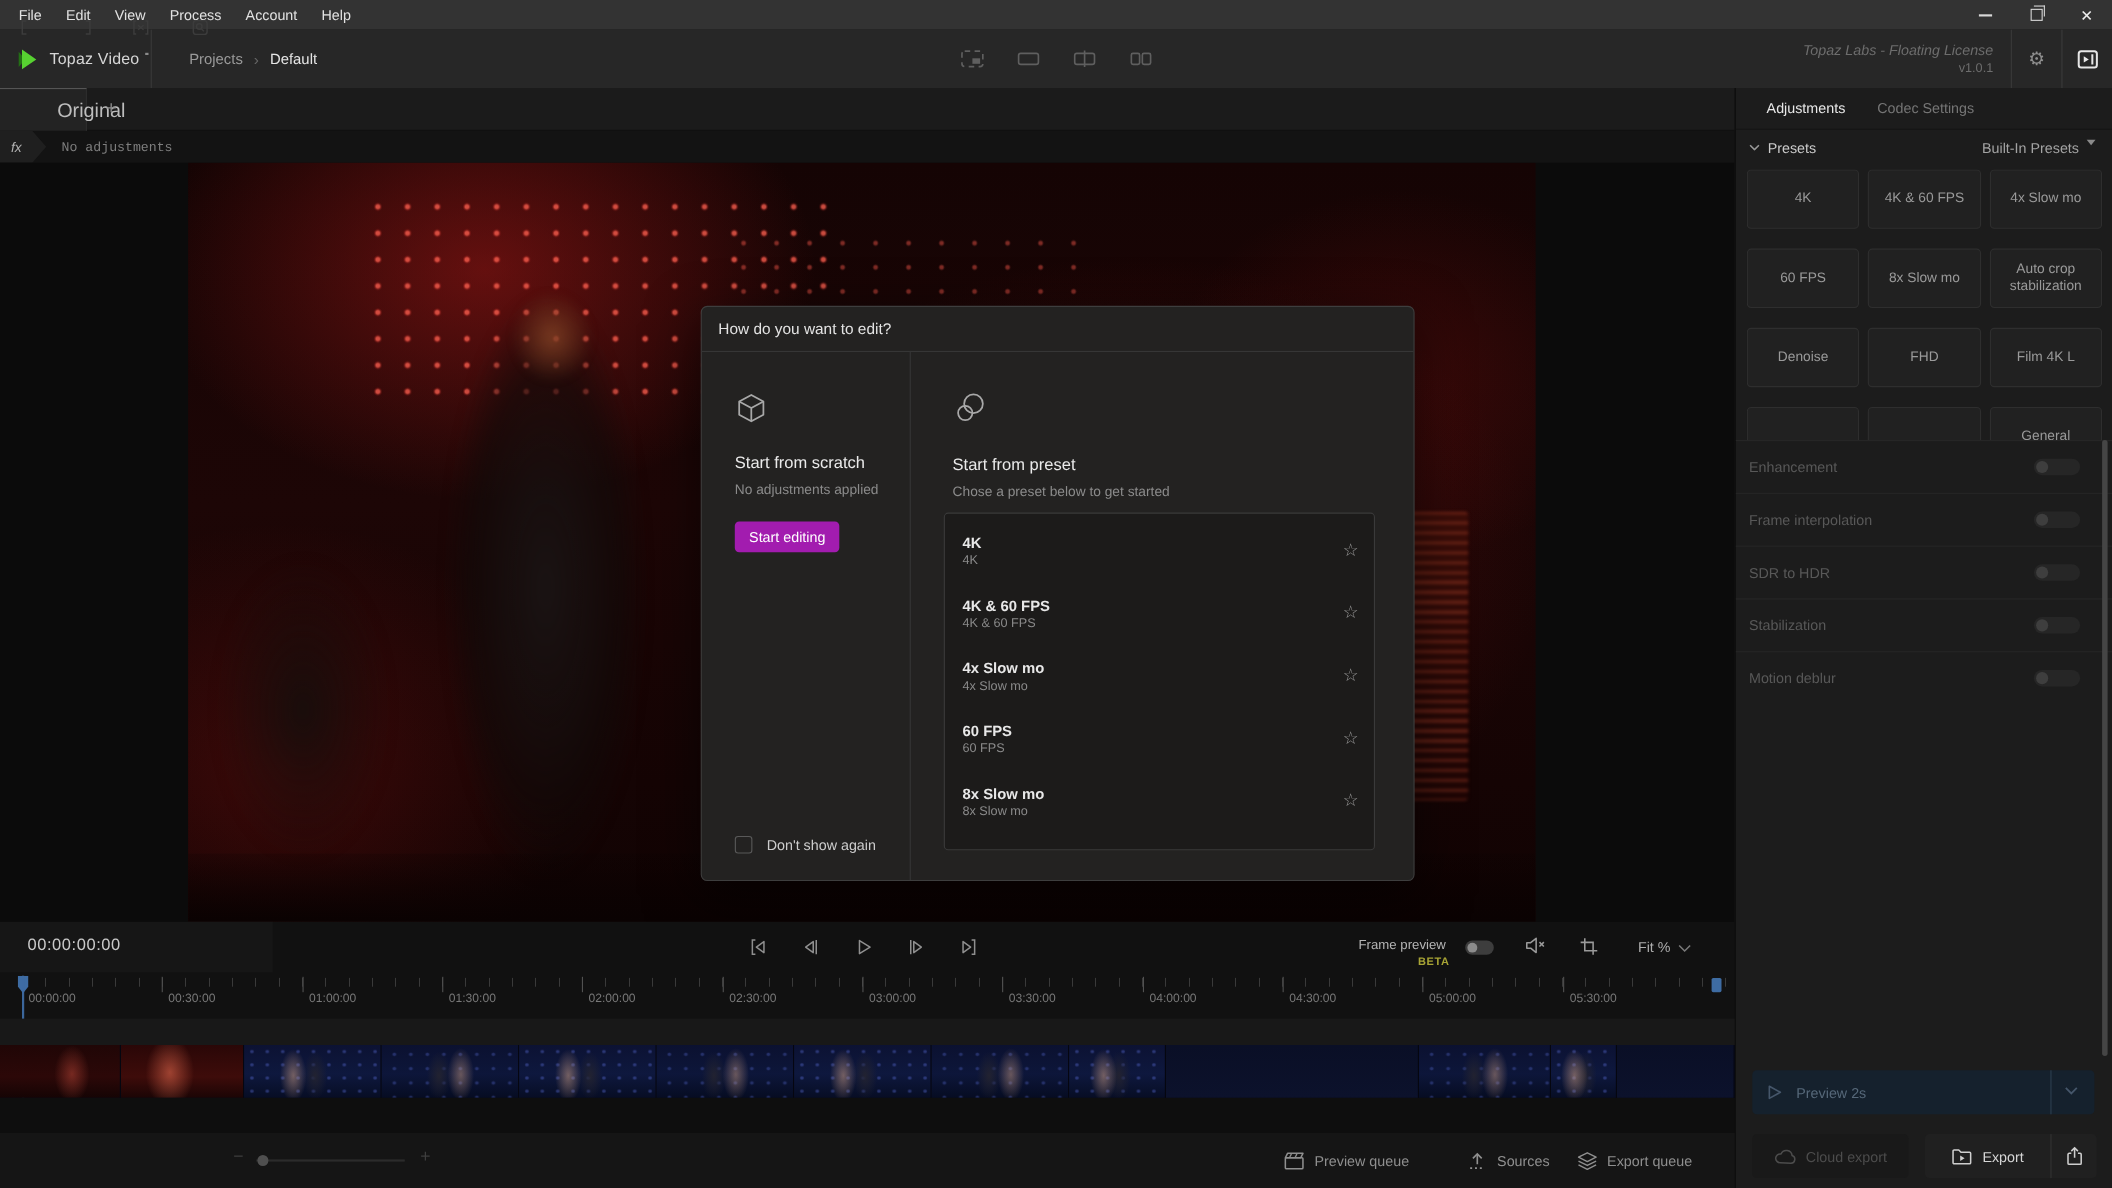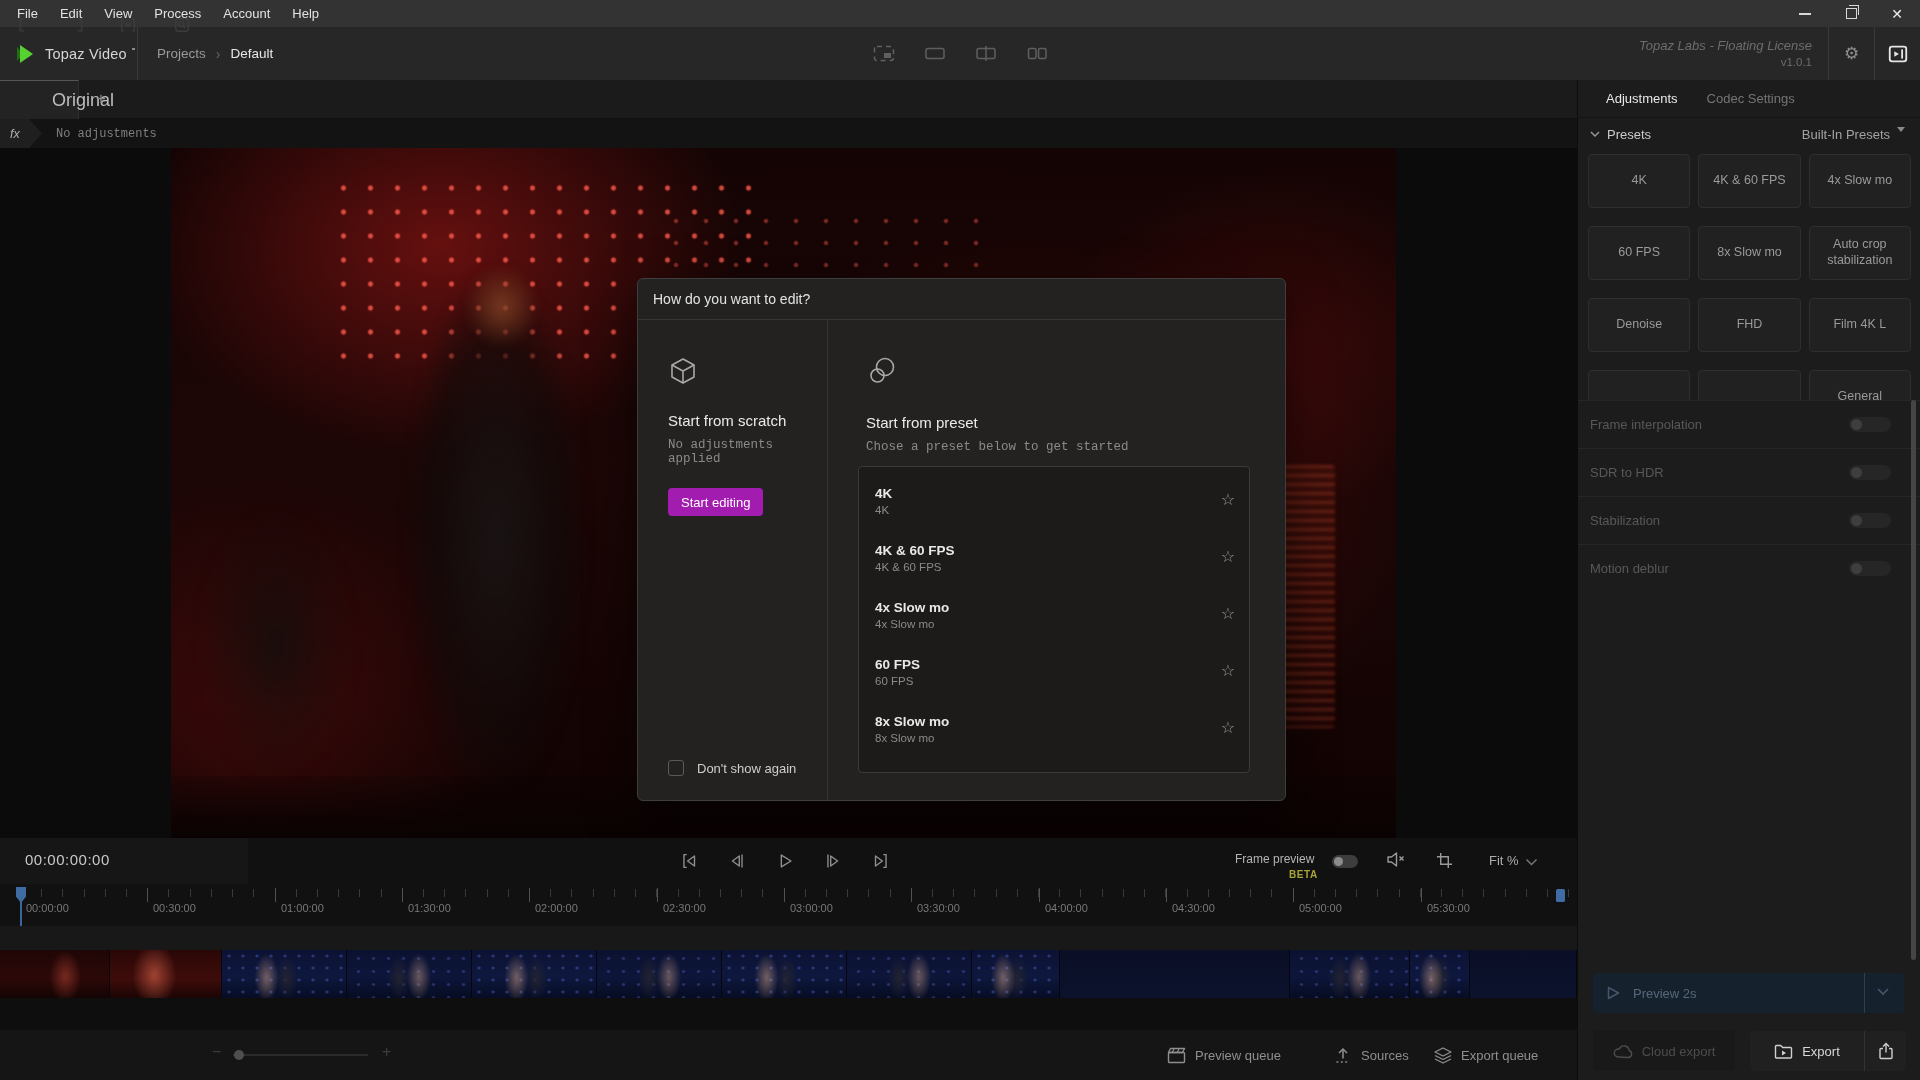--- a/index.html
+++ b/index.html
@@ -16,21 +16,21 @@
   .ic-restore{position:relative;width:9px;height:9px;border:1px solid #d8d8d8;background:#333;}
   .ic-restore::before{content:"";position:absolute;left:2px;top:-4px;width:9px;height:9px;border:1px solid #d8d8d8;border-left:none;border-bottom:none;}
   .ic-close{font-size:14px;color:#ececec;line-height:1;}
 
   
   .header{position:absolute;left:0;top:27px;width:1920px;height:53px;background:#272727;}
   .logo{position:absolute;left:14px;top:0;height:53px;display:flex;align-items:center;gap:9px;}
   .logo-name{font-size:14.5px;color:#d6d6d6;letter-spacing:.2px;}
   .logo-tm{width:3px;height:2px;background:#8a8a8a;margin:-10px 0 0 -4px;}
   .vdiv{position:absolute;top:0;width:1px;height:53px;background:#3a3a3a;}
-  .breadcrumb{position:absolute;left:157px;top:0;height:53px;display:flex;align-items:center;gap:10px;font-size:13.5px;}
+  .breadcrumb{position:absolute;left:172px;top:0;height:53px;display:flex;align-items:center;gap:10px;font-size:13.5px;}
   .bc-root{color:#9a9a9a;}.bc-sep{color:#666;font-size:14px;}.bc-cur{color:#e6e6e6;}
   .viewmodes{position:absolute;left:872px;top:0;height:53px;display:flex;align-items:center;gap:27px;}
   .vm{display:flex;align-items:center;justify-content:center;width:24px;height:20px;}
   .header-right{position:absolute;right:0;top:0;height:53px;display:flex;align-items:center;}
   .license{text-align:right;padding-right:16px;line-height:1.35;}
   .license .l1{font-size:13px;font-style:italic;color:#6d6d6d;}
   .license .l2{font-size:11.5px;color:#6d6d6d;}
   .hr-div{width:1px;height:53px;background:#3a3a3a;}
   .hbtn{width:45px;height:53px;display:flex;align-items:center;justify-content:center;}
   .gear{font-size:17px;color:#8f8f8f;}
@@ -76,21 +76,21 @@
 
   
   .modal{position:absolute;left:637px;top:278px;width:649px;height:523px;background:#232221;
          border:1px solid #3e3e3e;border-radius:6px;box-shadow:0 14px 48px rgba(0,0,0,.55);box-sizing:border-box;}
   .modal-header{height:40px;border-bottom:1px solid #363636;display:flex;align-items:center;padding-left:15px;
                 font-size:14px;color:#e3e3e3;}
   .modal-body{position:absolute;left:0;top:40px;right:0;bottom:0;display:flex;}
   .mcol-left{position:relative;width:190px;border-right:1px solid #363636;padding:37px 0 0 30px;box-sizing:border-box;}
   .mcol-right{position:relative;flex:1;padding:37px 36px 0 38px;}
   .m-heading{font-size:15px;font-weight:normal;color:#eaeaea;margin-top:26px;}
-  .m-sub{font-size:12.5px;color:#8b8b8b;margin-top:9px;font-family:Liberation Mono, monospace;}
+  .m-sub{font-size:12.5px;color:#8b8b8b;margin-top:9px;}
   .btn-primary{display:inline-flex;align-items:center;margin-top:22px;height:28px;padding:0 13px;border-radius:4px;
                background:#a21caf;color:#fff;font-size:13px;}
   .dontshow{position:absolute;left:30px;bottom:24px;display:flex;align-items:center;gap:13px;}
   .checkbox{width:16px;height:16px;border:1.5px solid #595959;border-radius:3px;box-sizing:border-box;background:transparent;}
   .dontshow span{font-size:13px;color:#cdcdcd;white-space:nowrap;}
   .preset-panel{position:absolute;left:30px;top:147px;width:392px;height:307px;background:#1c1b1a;
                 border:1px solid #3a3a3a;border-radius:4px;box-sizing:border-box;padding:11px 0;overflow:hidden;}
   .prow{position:relative;height:57px;padding:8px 16px 0;box-sizing:border-box;}
   .prow .pname{font-size:13.5px;font-weight:bold;color:#e8e8e8;}
   .prow .pdesc{font-size:11.5px;color:#8a8a8a;margin-top:3px;}
@@ -371,20 +371,26 @@
       <div class="pg-btn">Auto crop stabilization</div>
       <div class="pg-btn">Denoise</div>
       <div class="pg-btn">FHD</div>
       <div class="pg-btn">Film 4K L</div>
       <div class="pg-btn"></div>
       <div class="pg-btn"></div>
       <div class="pg-btn">General</div>
     </div>
     <div class="adj-list">
       <div class="adj-row">
+        <span>Enhancement</span>
+        <span class="toggle-off">
+            <i></i>
+          </span>
+      </div>
+      <div class="adj-row">
         <span>Frame interpolation</span>
         <span class="toggle-off">
             <i></i>
           </span>
       </div>
       <div class="adj-row">
         <span>SDR to HDR</span>
         <span class="toggle-off">
             <i></i>
           </span>

